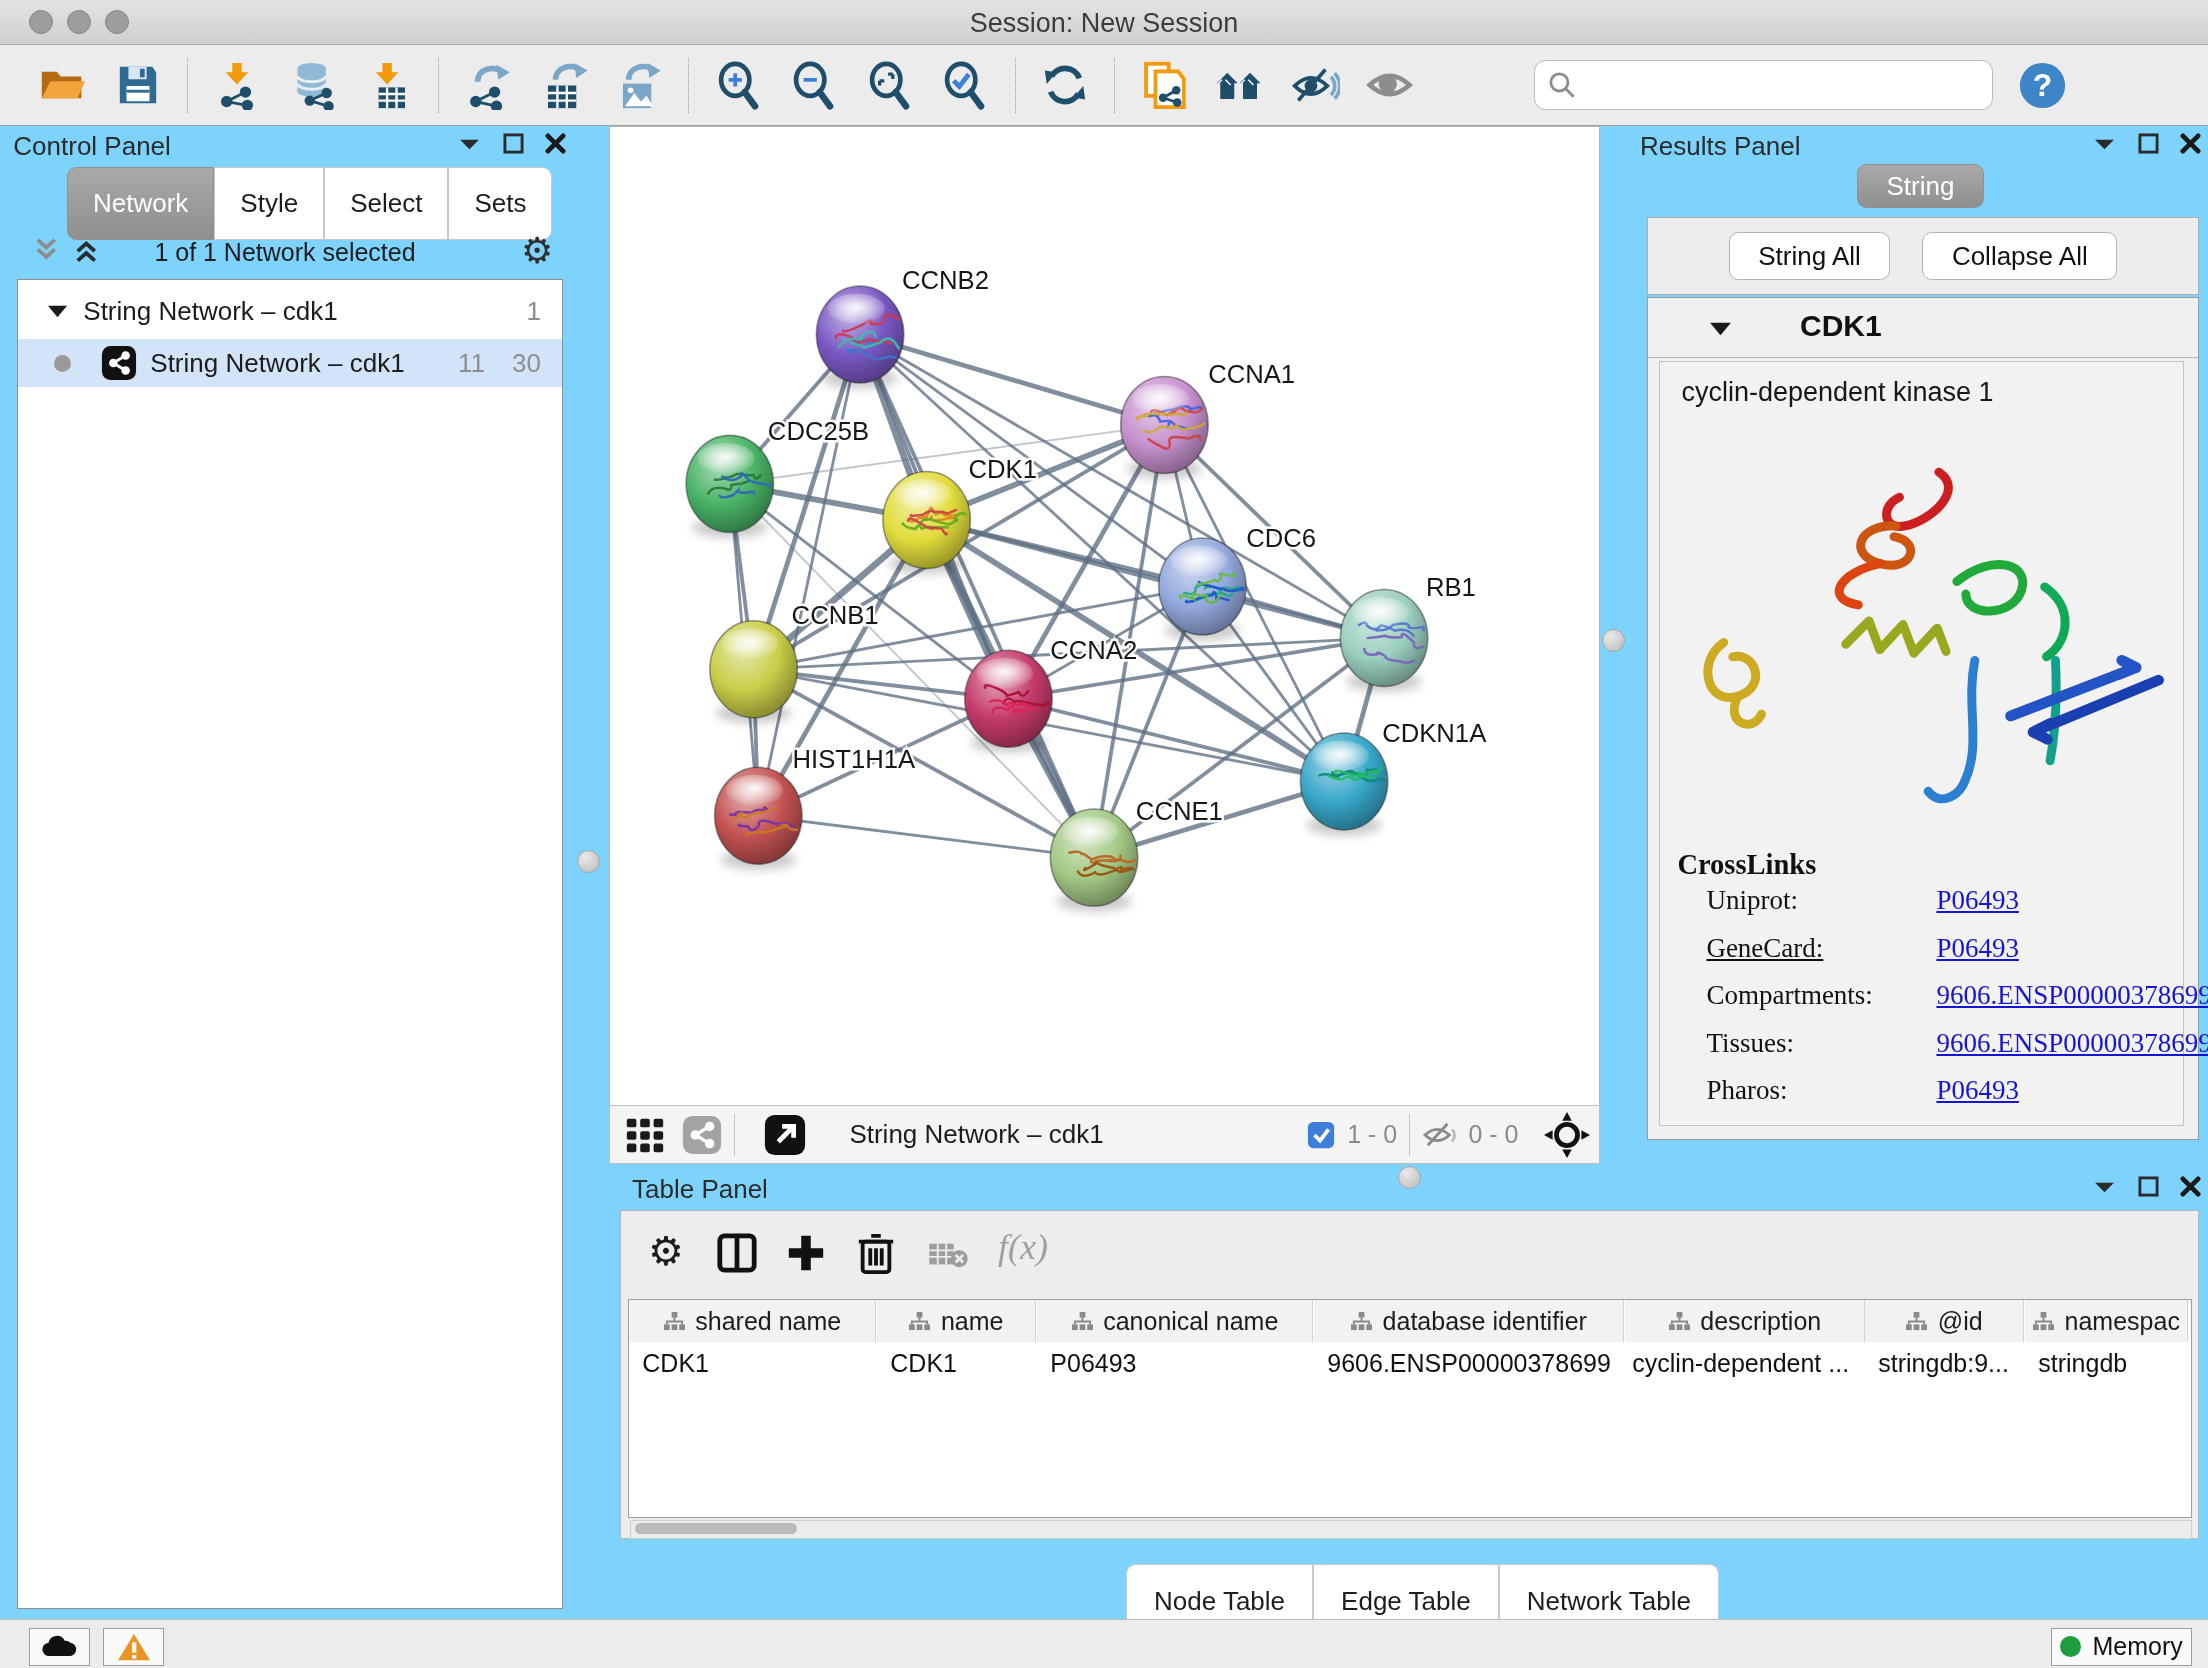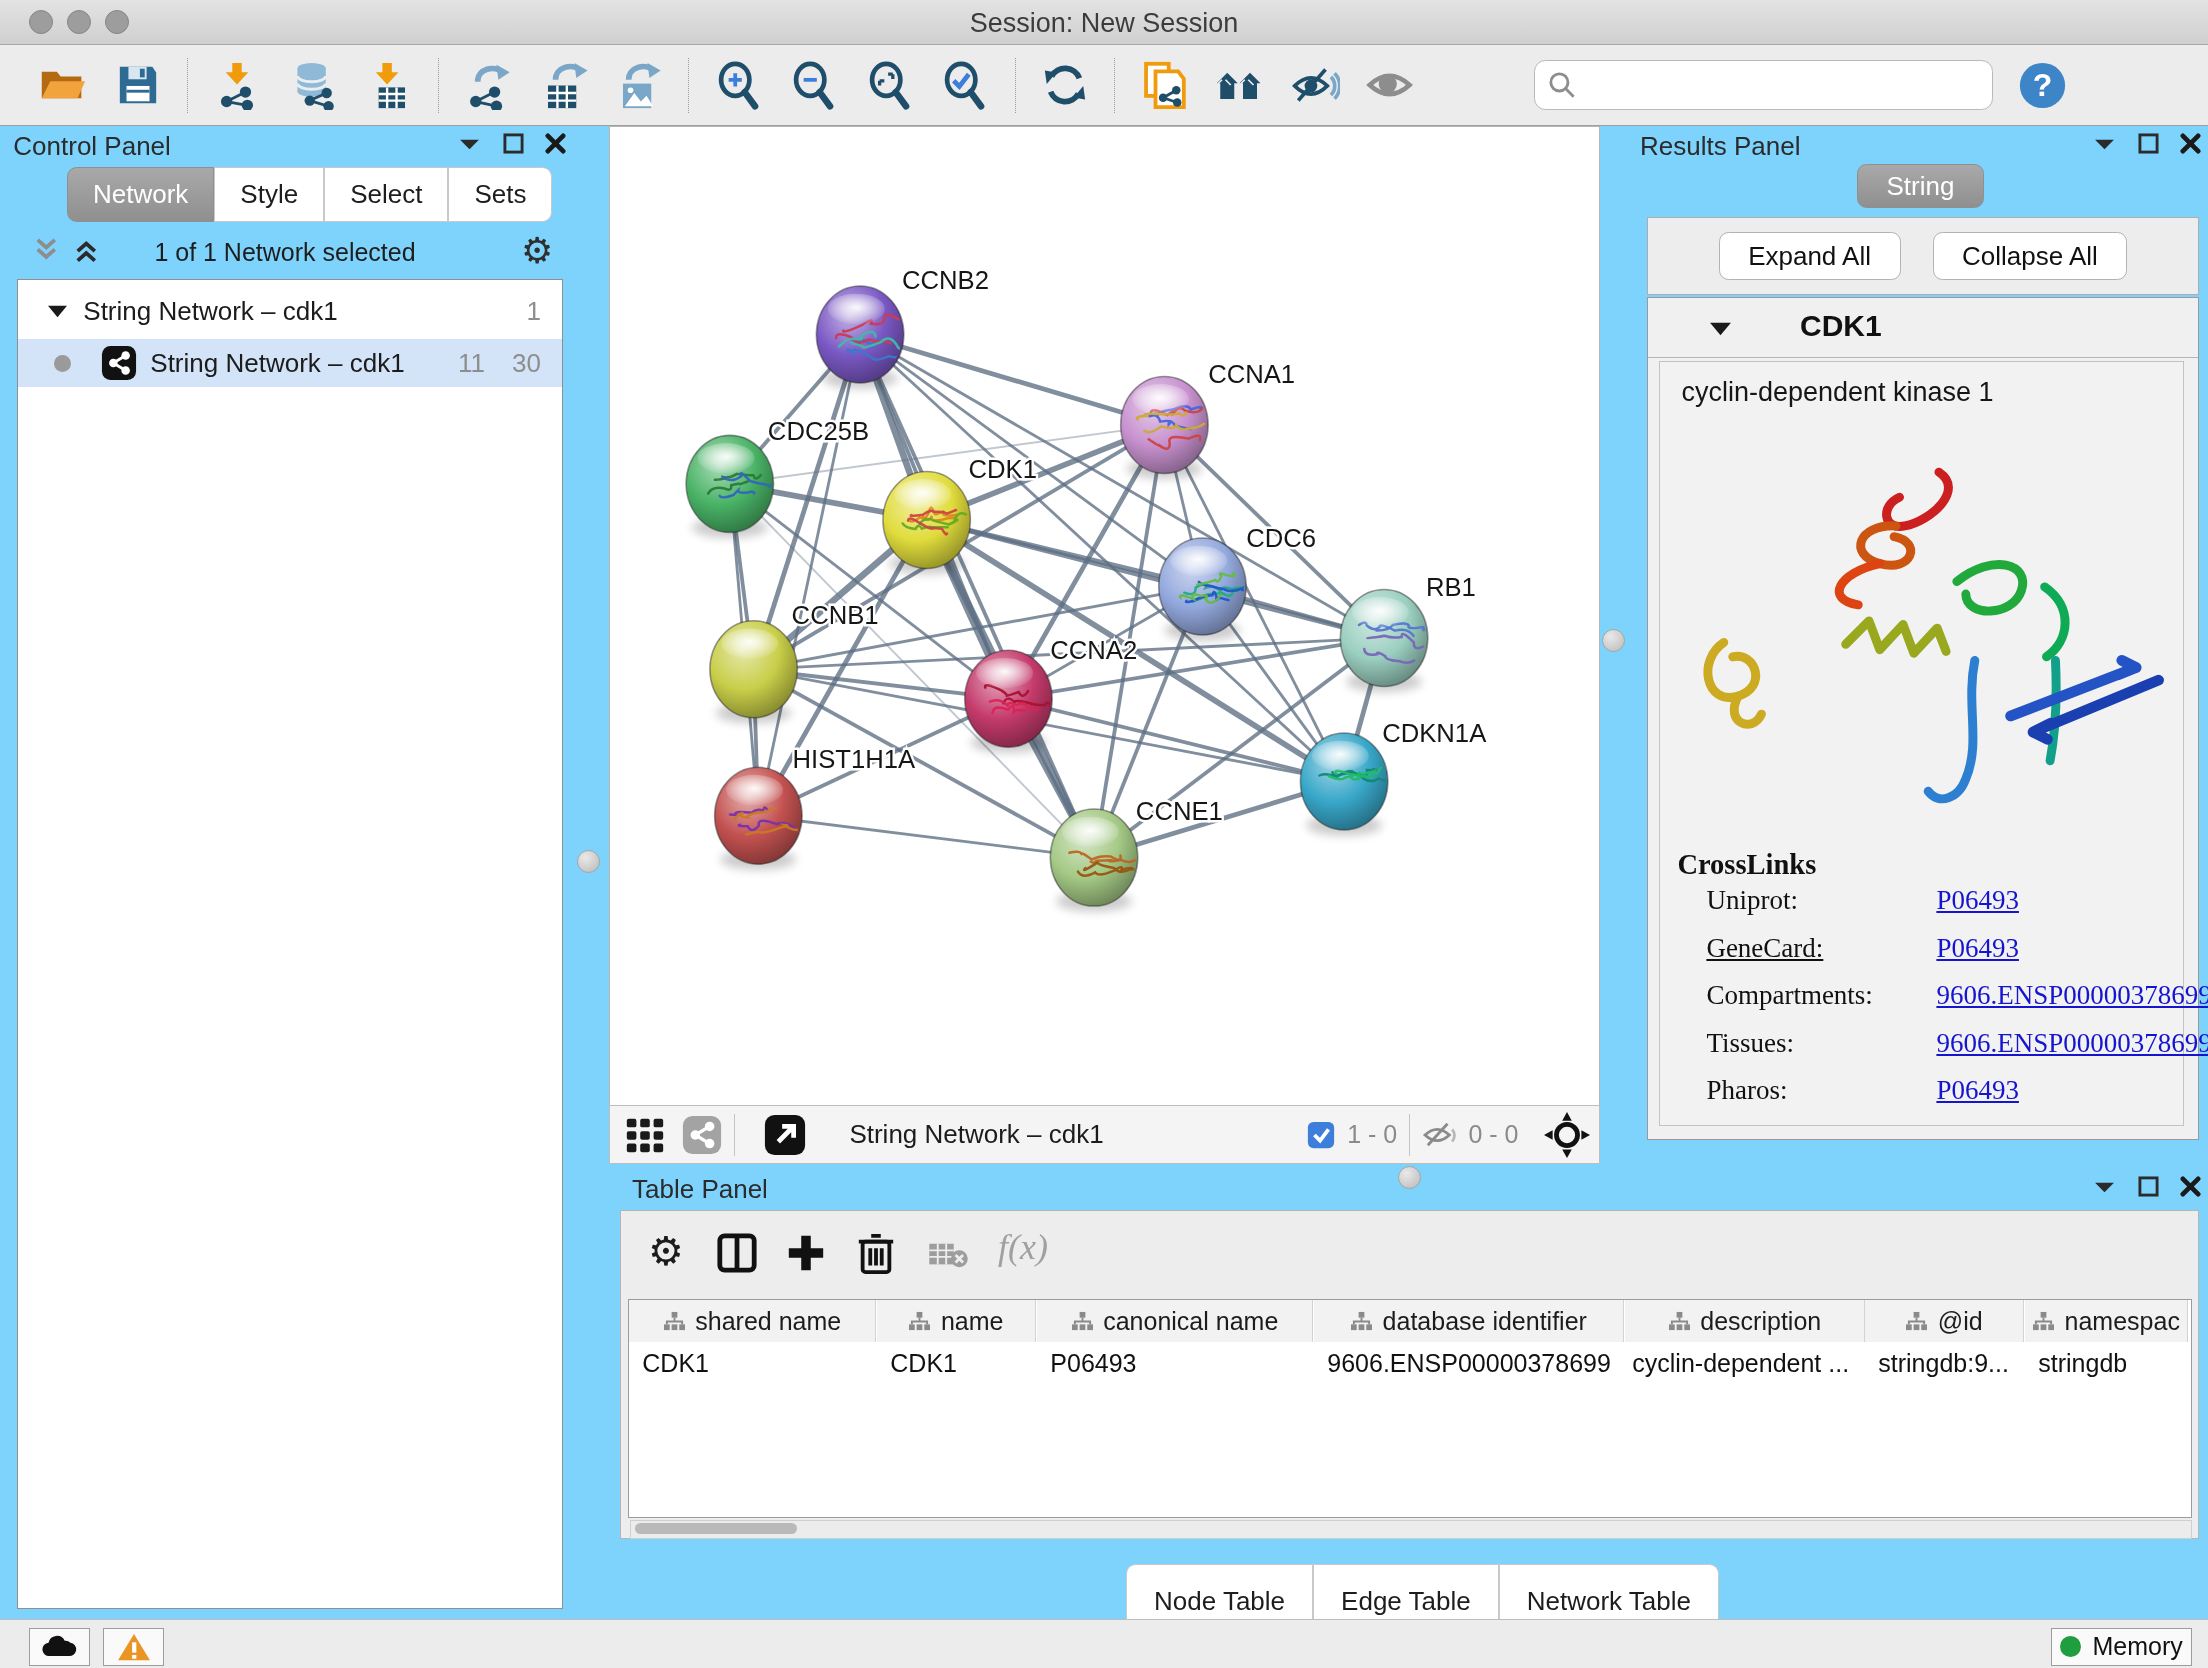--- a/index.html
+++ b/index.html
@@ -10,21 +10,21 @@
   .tl{width:22px;height:22px;border-radius:50%;background:#9d9d9d;border:1px solid #868686;top:9.5px;}
   #title-text{width:100%;text-align:center;top:7.6px;font-size:27px;color:#3c3c3c;}
   
   #toolbar{left:0;top:45px;width:2208px;height:80px;background:#ececec;border-bottom:1.9px solid #9f9f9f;display:flex;align-items:center;}
   .tbi{width:49px;height:49px;margin:0 13.3px;display:flex;align-items:center;justify-content:center;}
   .tbsep{width:0;height:55px;border-left:1.9px dotted #9a9a9a;margin:0 11.4px;}
   #search-wrap{margin-left:105px;width:457px;height:48px;background:#fff;border:1.9px solid #b9b9b9;border-radius:11.4px;display:flex;align-items:center;}
   
   .panel-title{font-size:26px;color:#2b2b2b;}
   .wicons{display:flex;gap:21px;align-items:center;}
-  .tabpill{display:inline-block;padding:11px 25px;font-size:26px;background:#fff;border:1px solid #c9c9c9;color:#1d1d1d;}
+  .tabpill{display:inline-block;padding:20px 25px;font-size:26px;background:#fff;border:1px solid #c9c9c9;color:#1d1d1d;}
   .tabsel{background:linear-gradient(#a9a9a9,#8f8f8f);color:#fff;border-color:#8f8f8f;}
   #cp-list{left:17px;top:279px;width:544px;height:1328px;background:#fff;border:1.9px solid #8f8f8f;}
   .treerow{position:absolute;left:0;width:100%;height:48px;display:flex;align-items:center;font-size:26px;color:#1c1c1c;}
   .rowsel{background:#d3e3f8;}
   .cnt{color:#8e8e8e;}
   
   #canvas{left:609px;top:126px;width:989px;height:980px;background:#fff;border:1px solid #b5b5b5;}
   #netbar{left:609px;top:1105px;width:989px;height:57px;background:#f4f4f4;border:1px solid #bdbdbd;display:flex;align-items:center;}
   .nbsep{width:0;height:42px;border-left:1px solid #c4c4c4;margin:0 11.4px;}
   .nbtxt{font-size:25px;color:#8a8a8a;}
@@ -622,21 +622,21 @@
         <rect x="2" y="2" width="18" height="18" fill="none" stroke="#2b2b2b" stroke-width="3"></rect>
       </svg>
     <svg width="21" height="21" viewBox="0 0 22 22">
         <path d="M3 3 L19 19 M19 3 L3 19" stroke="#1a1a1a" stroke-width="5" stroke-linecap="round"></path>
       </svg>
   </div>
   <div class="abs" style="left:1857px;top:164px">
     <span class="tabpill tabsel" style="border-radius:9.5px;padding:5.7px 28.5px">String</span>
   </div>
   <div class="abs" id="rp-btnbox">
-    <span class="rbtn">Expand All</span>
+    <span class="rbtn">String All</span>
     <span class="rbtn">Collapse All</span>
   </div>
 
   <div class="abs" id="rp-box">
     <div class="abs" style="left:0;top:0;width:100%;height:59px;border-bottom:1.9px solid #b5b5b5">
       <svg width="27" height="19" class="abs" style="left:59px;top:21px" viewBox="0 0 28 20">
           <polygon points="3,4 25,4 14,17" fill="#1a1a1a"></polygon>
         </svg>
       <span class="abs" style="left:152px;top:11.4px;font-size:30px;font-weight:bold;color:#111">CDK1</span>
     </div>

